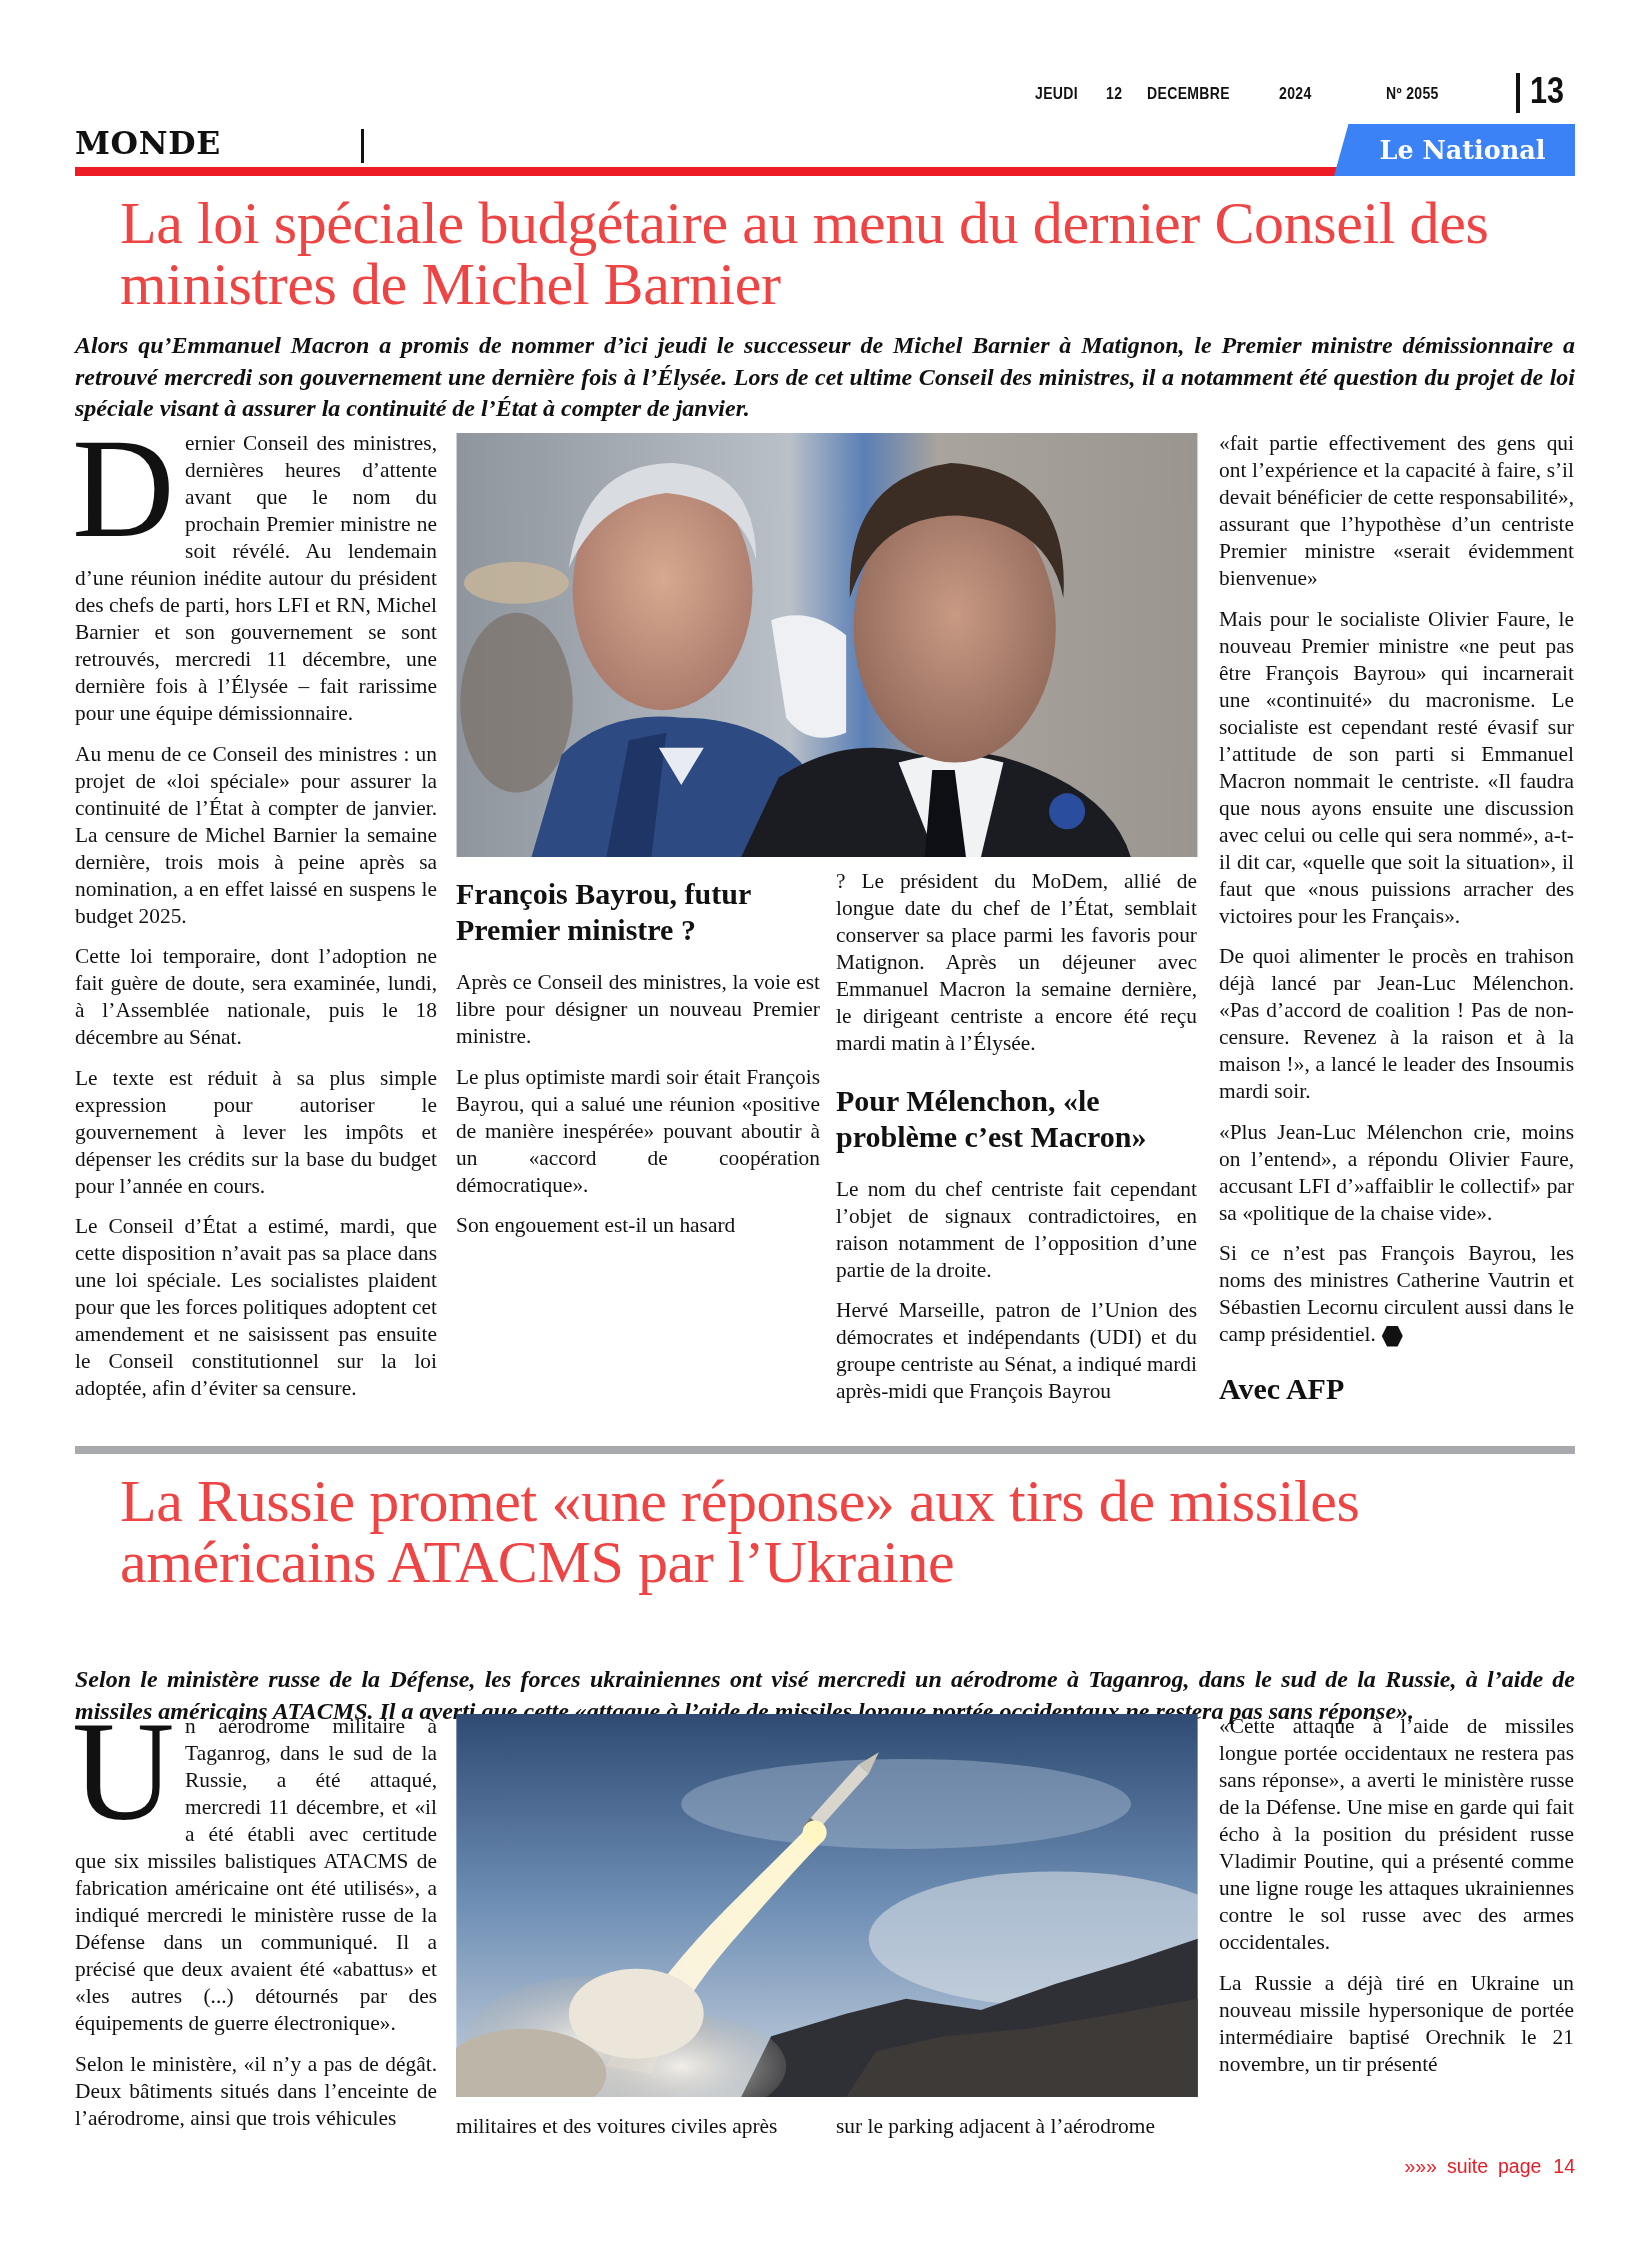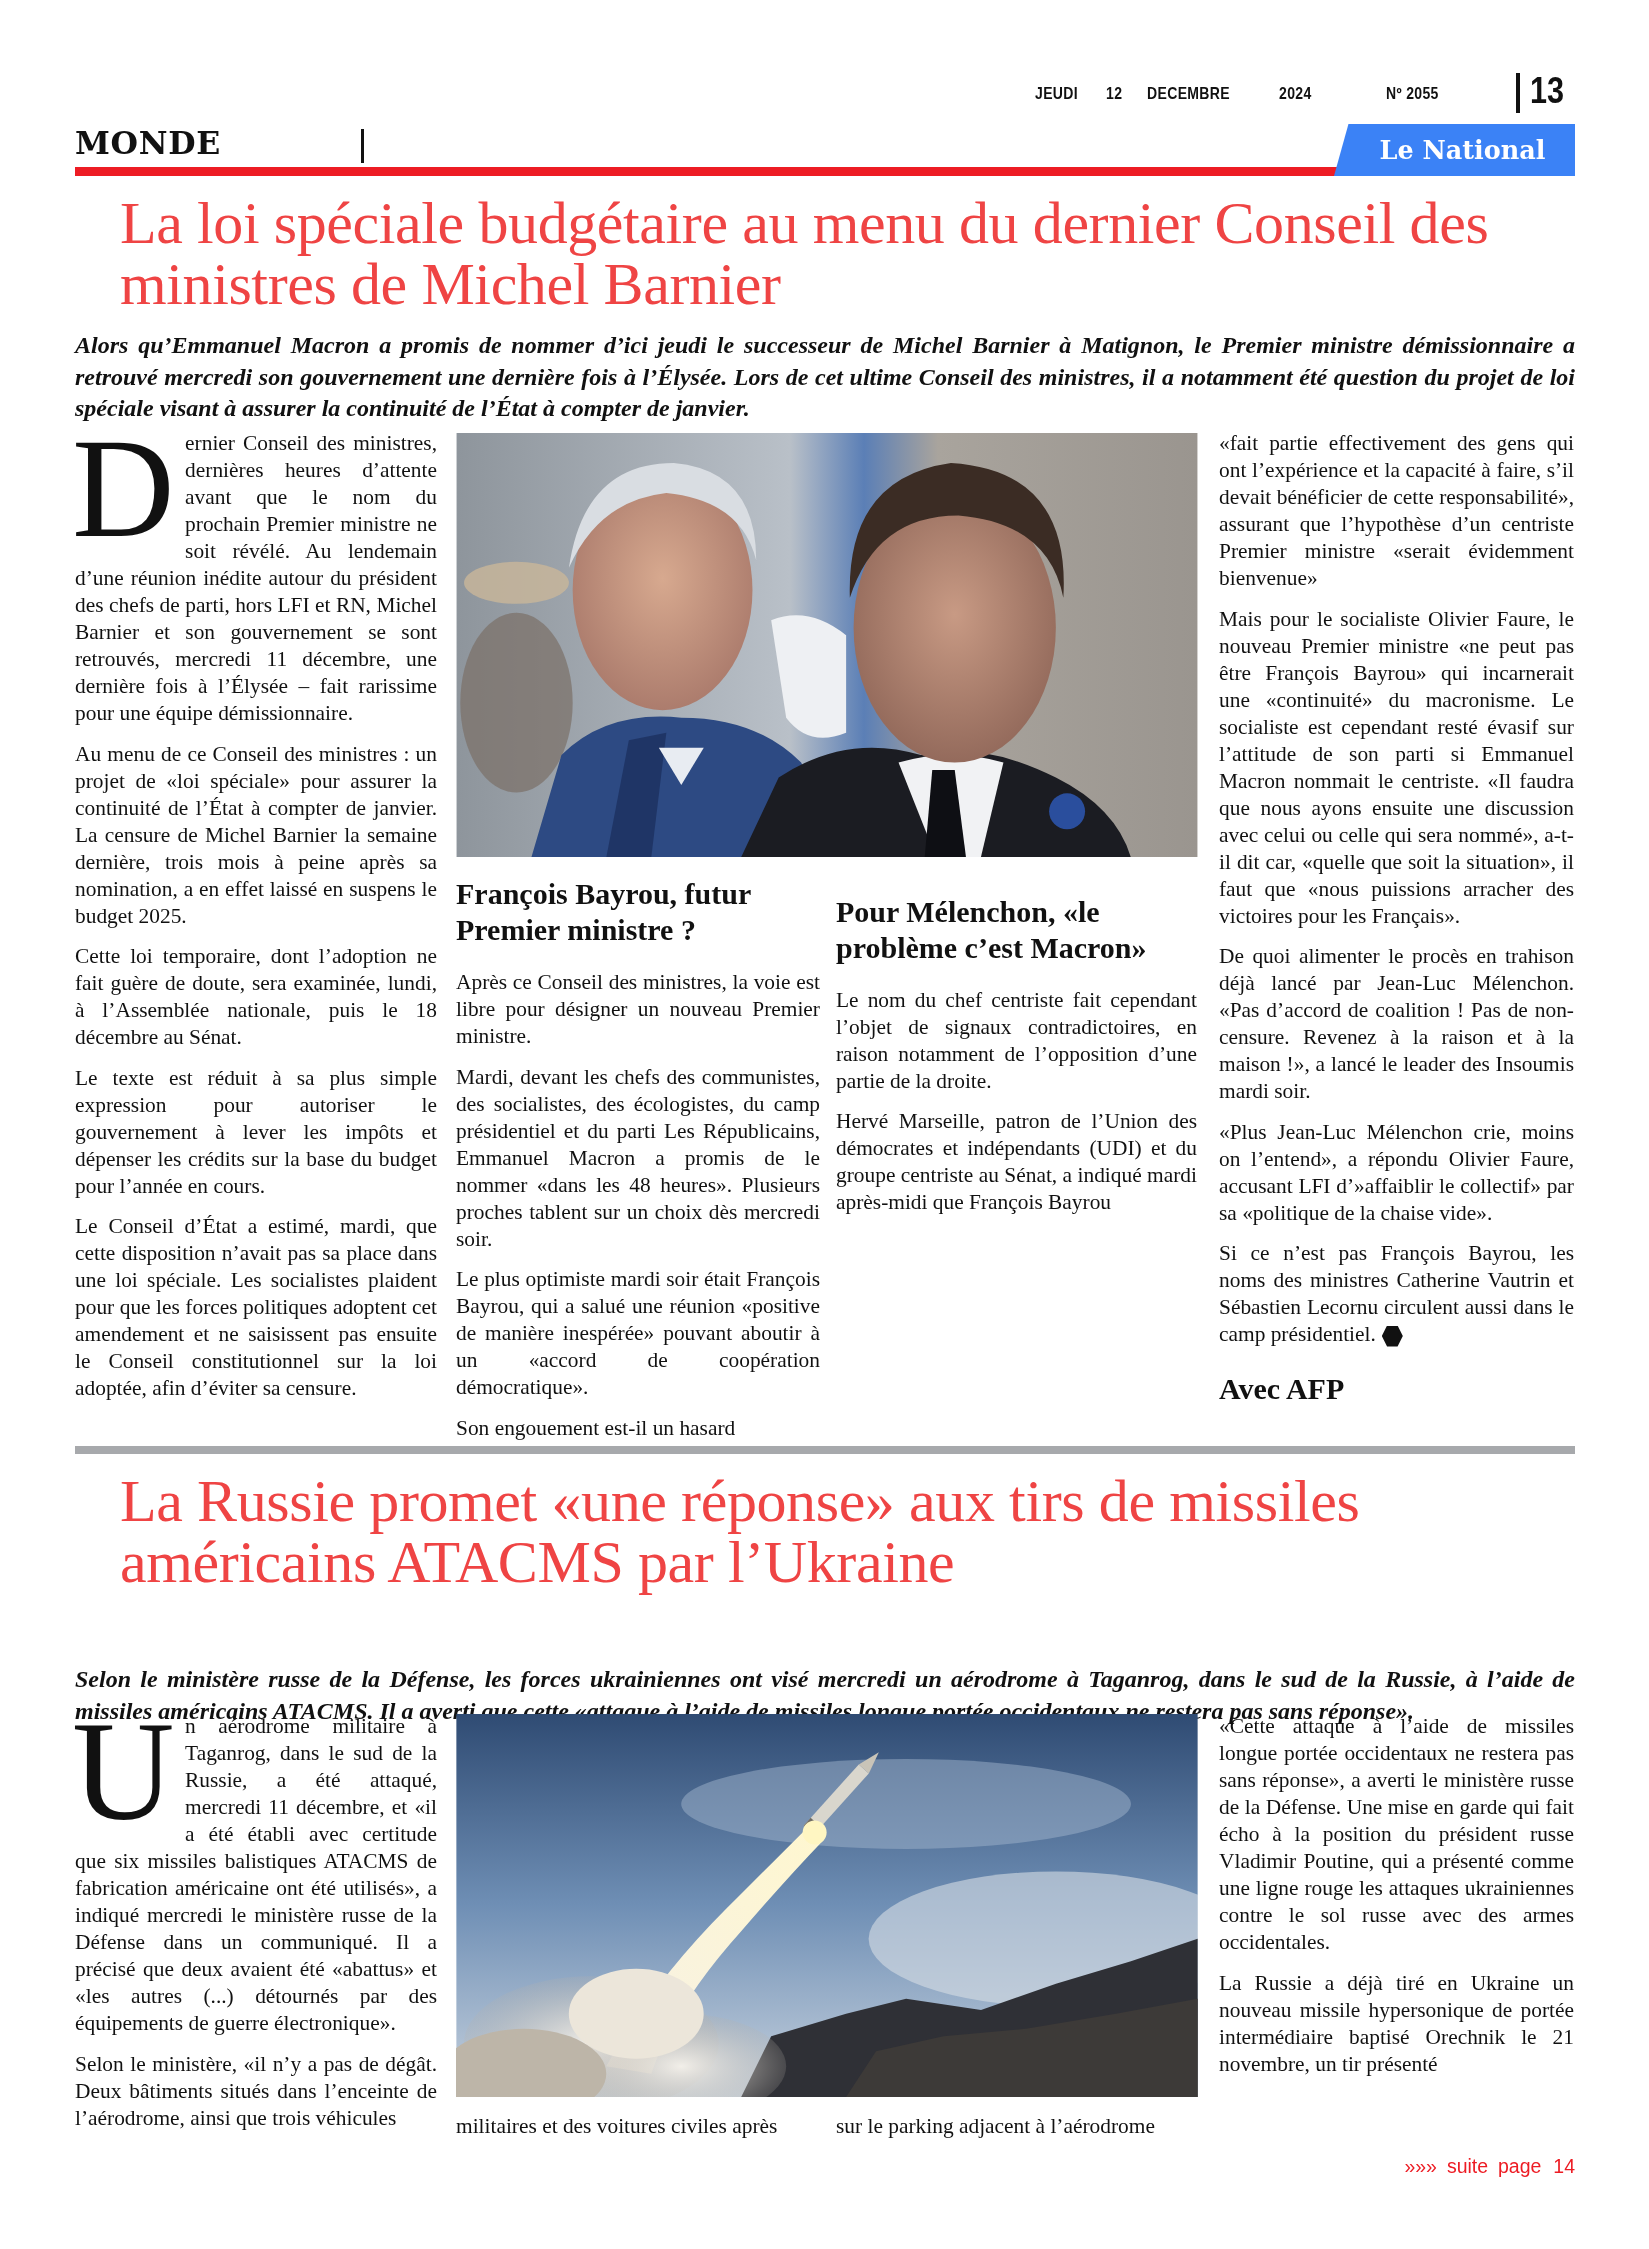--- a/index.html
+++ b/index.html
@@ -92,26 +92,26 @@
     <path d="M635 450 L665 450 L680 566 L625 566 Z" fill="#0e0f14"></path>
     <circle cx="815" cy="505" r="24" fill="#2a4e9d"></circle>
     <ellipse cx="665" cy="260" rx="135" ry="180" fill="url(#face2)"></ellipse>
     <path d="M525 220 Q520 60 660 40 Q820 50 810 220 Q790 120 670 110 Q560 110 525 220 Z" fill="#3b2c24"></path>
   </svg>
 </div>
 
 <div class="abs col" style="left:456px; top:876px; width:364px;">
   <div class="subhead">François Bayrou, futur Premier ministre ?</div>
   <p>Après ce Conseil des ministres, la voie est libre pour désigner un nouveau Premier ministre.</p>
-  <p>Mardi, devant les chefs des communistes, des socialistes, des écologistes, du camp présidentiel et du parti Les Républicains, Emmanuel Macron a promis de le nommer «dans les 48 heures». Plusieurs proches tablent sur un choix dès mercredi soir.</p>
   <p>Le plus optimiste mardi soir était François Bayrou, qui a salué une réunion «positive de manière inespérée» pouvant aboutir à un «accord de coopération démocratique».</p>
   <p>Son engouement est-il un hasard</p>
 </div>
 
 <div class="abs col" style="left:836px; top:868px; width:361px;">
+  <p>? Le président du MoDem, allié de longue date du chef de l’État, semblait conserver sa place parmi les favoris pour Matignon. Après un déjeuner avec Emmanuel Macron la semaine dernière, le dirigeant centriste a encore été reçu mardi matin à l’Élysée.</p>
   <div class="subhead" style="margin-top:25.5px;">Pour Mélenchon, «le problème c’est Macron»</div>
   <p>Le nom du chef centriste fait cependant l’objet de signaux contradictoires, en raison notamment de l’opposition d’une partie de la droite.</p>
   <p>Hervé Marseille, patron de l’Union des démocrates et indépendants (UDI) et du groupe centriste au Sénat, a indiqué mardi après-midi que François Bayrou</p>
 </div>
 
 <div class="abs col" style="left:1219px; top:430px; width:355px;">
   <p>«fait partie effectivement des gens qui ont l’expérience et la capacité à faire, s’il devait bénéficier de cette responsabilité», assurant que l’hypothèse d’un centriste Premier ministre «serait évidemment bienvenue»</p>
   <p>Mais pour le socialiste Olivier Faure, le nouveau Premier ministre «ne peut pas être François Bayrou» qui incarnerait une «continuité» du macronisme. Le socialiste est cependant resté évasif sur l’attitude de son parti si Emmanuel Macron nommait le centriste. «Il faudra que nous ayons ensuite une discussion avec celui ou celle qui sera nommé», a-t-il dit car, «quelle que soit la situation», il faut que «nous puissions arracher des victoires pour les Français».</p>
   <p>De quoi alimenter le procès en trahison déjà lancé par Jean-Luc Mélenchon. «Pas d’accord de coalition ! Pas de non-censure. Revenez à la raison et à la maison !», a lancé le leader des Insoumis mardi soir.</p>
   <p>«Plus Jean-Luc Mélenchon crie, moins on l’entend», a répondu Olivier Faure, accusant LFI d’»affaiblir le collectif» par sa «politique de la chaise vide».</p>

